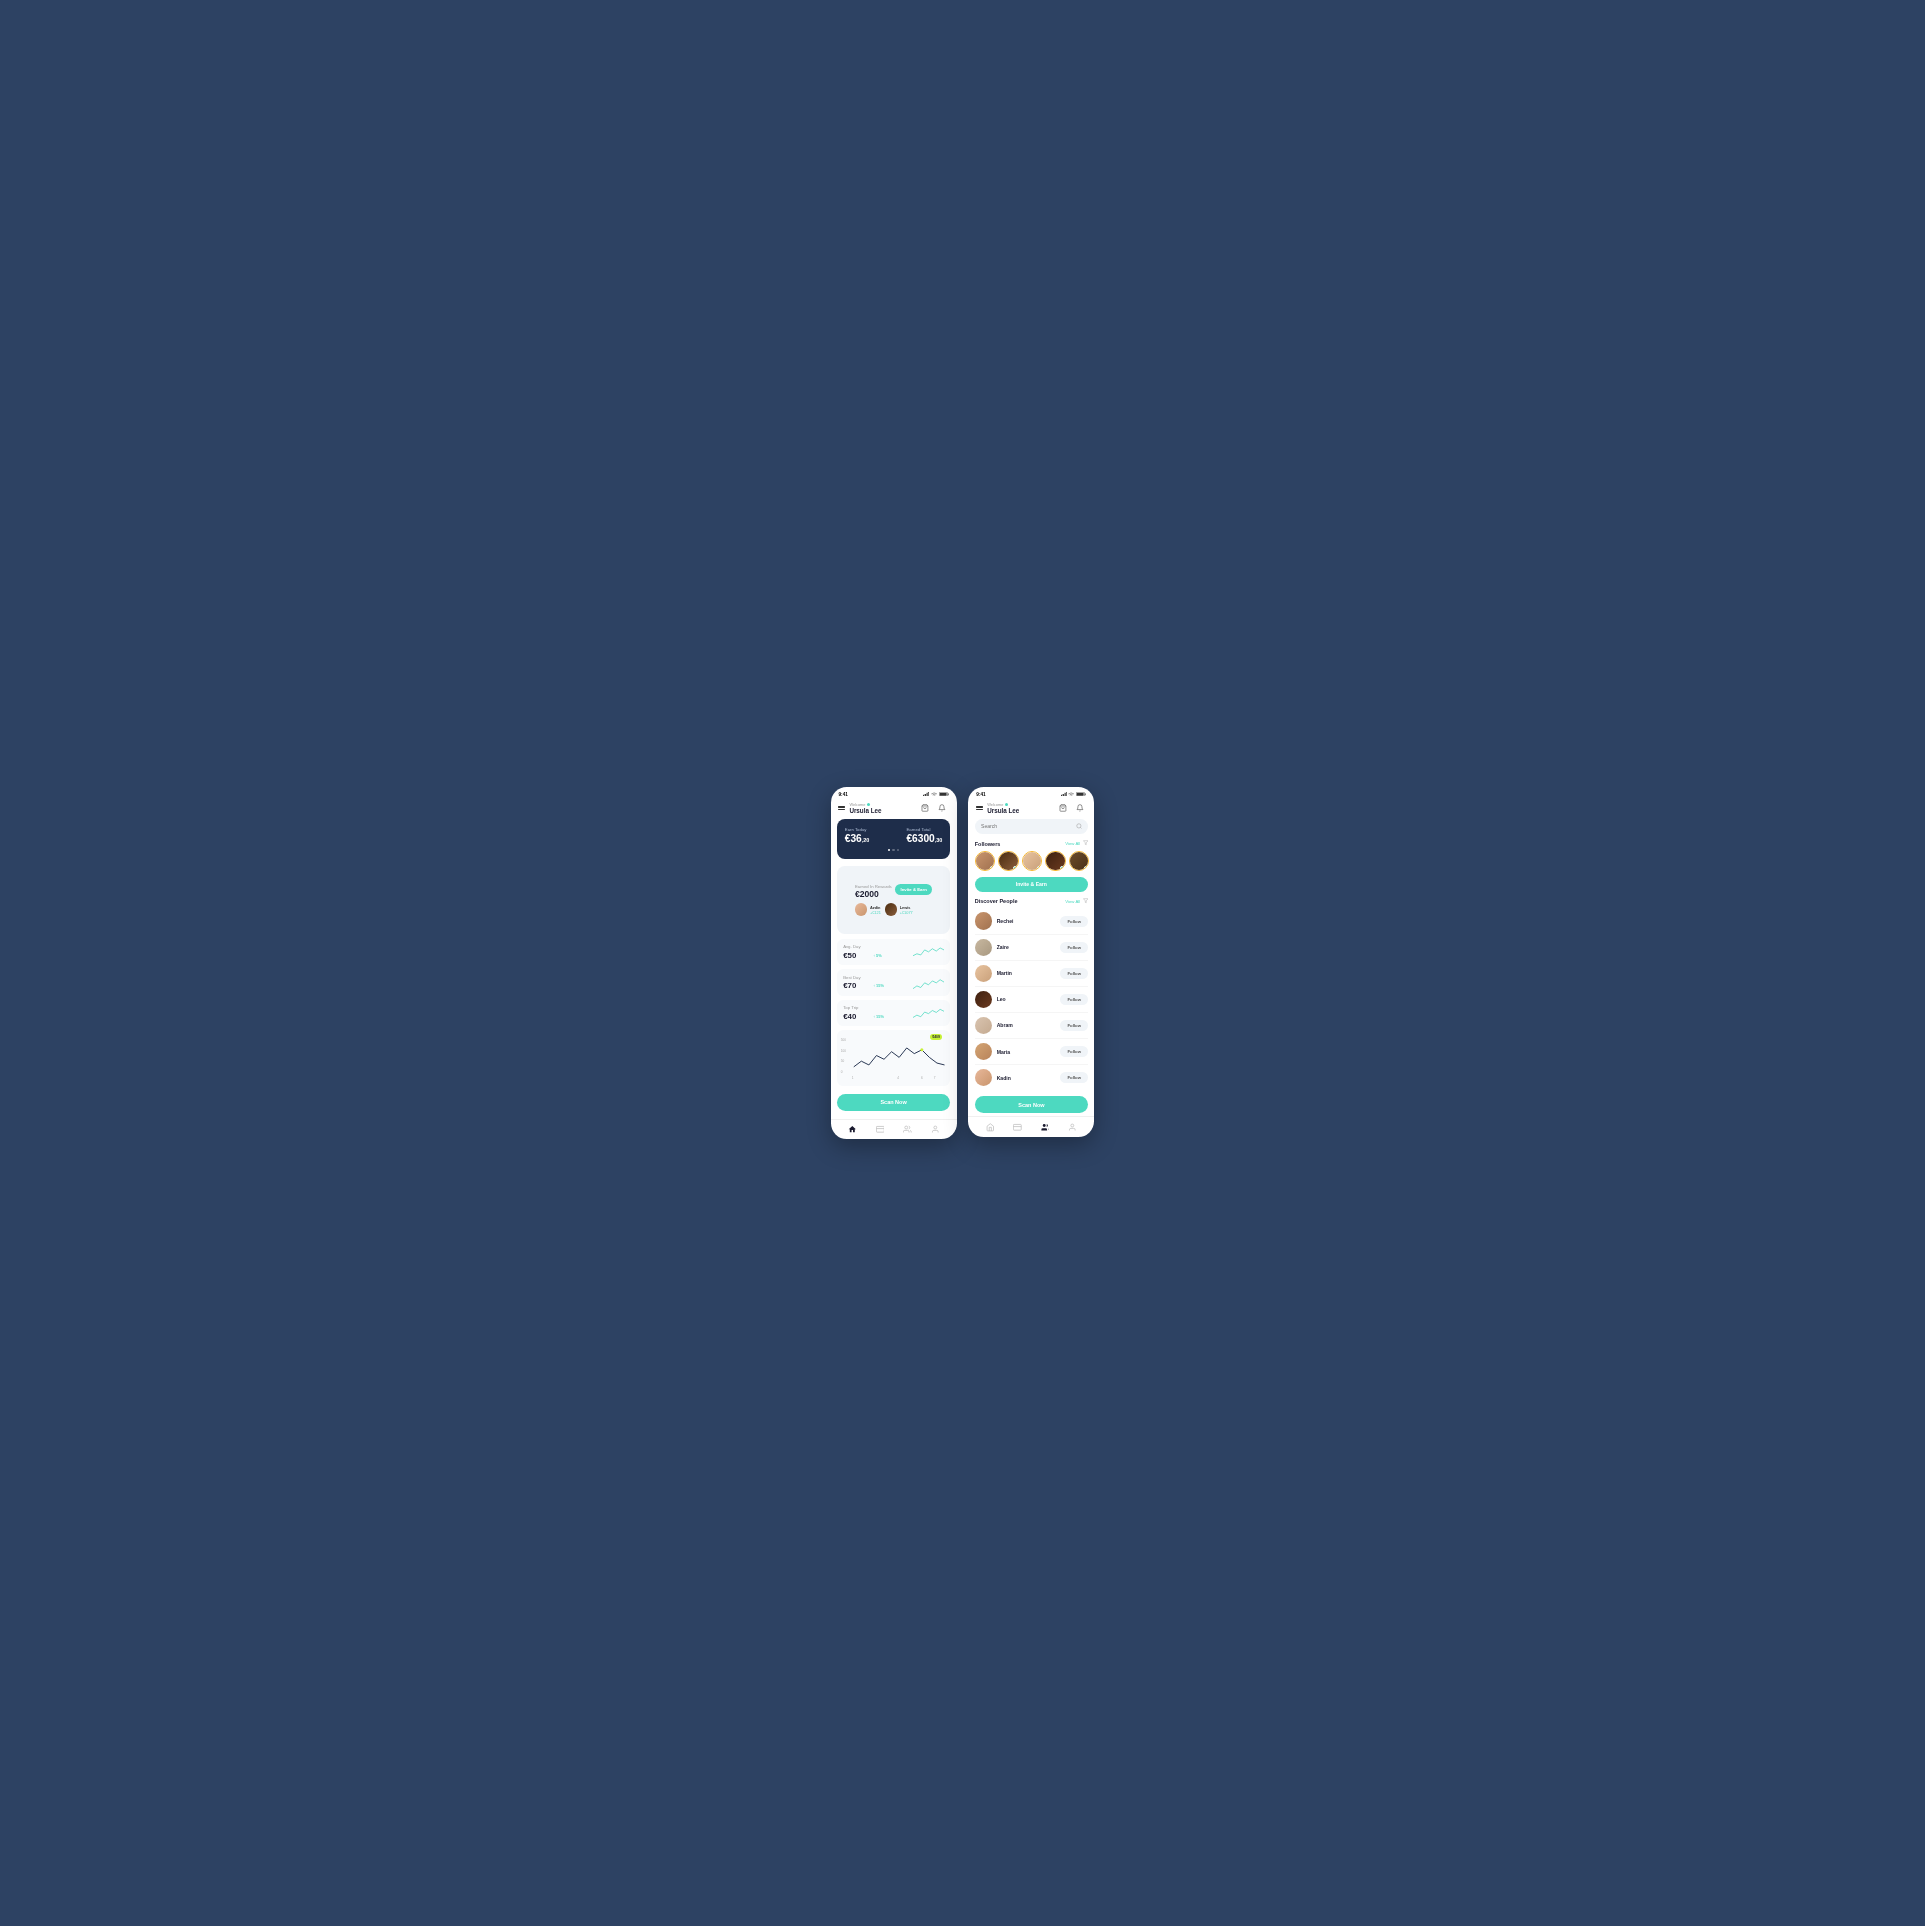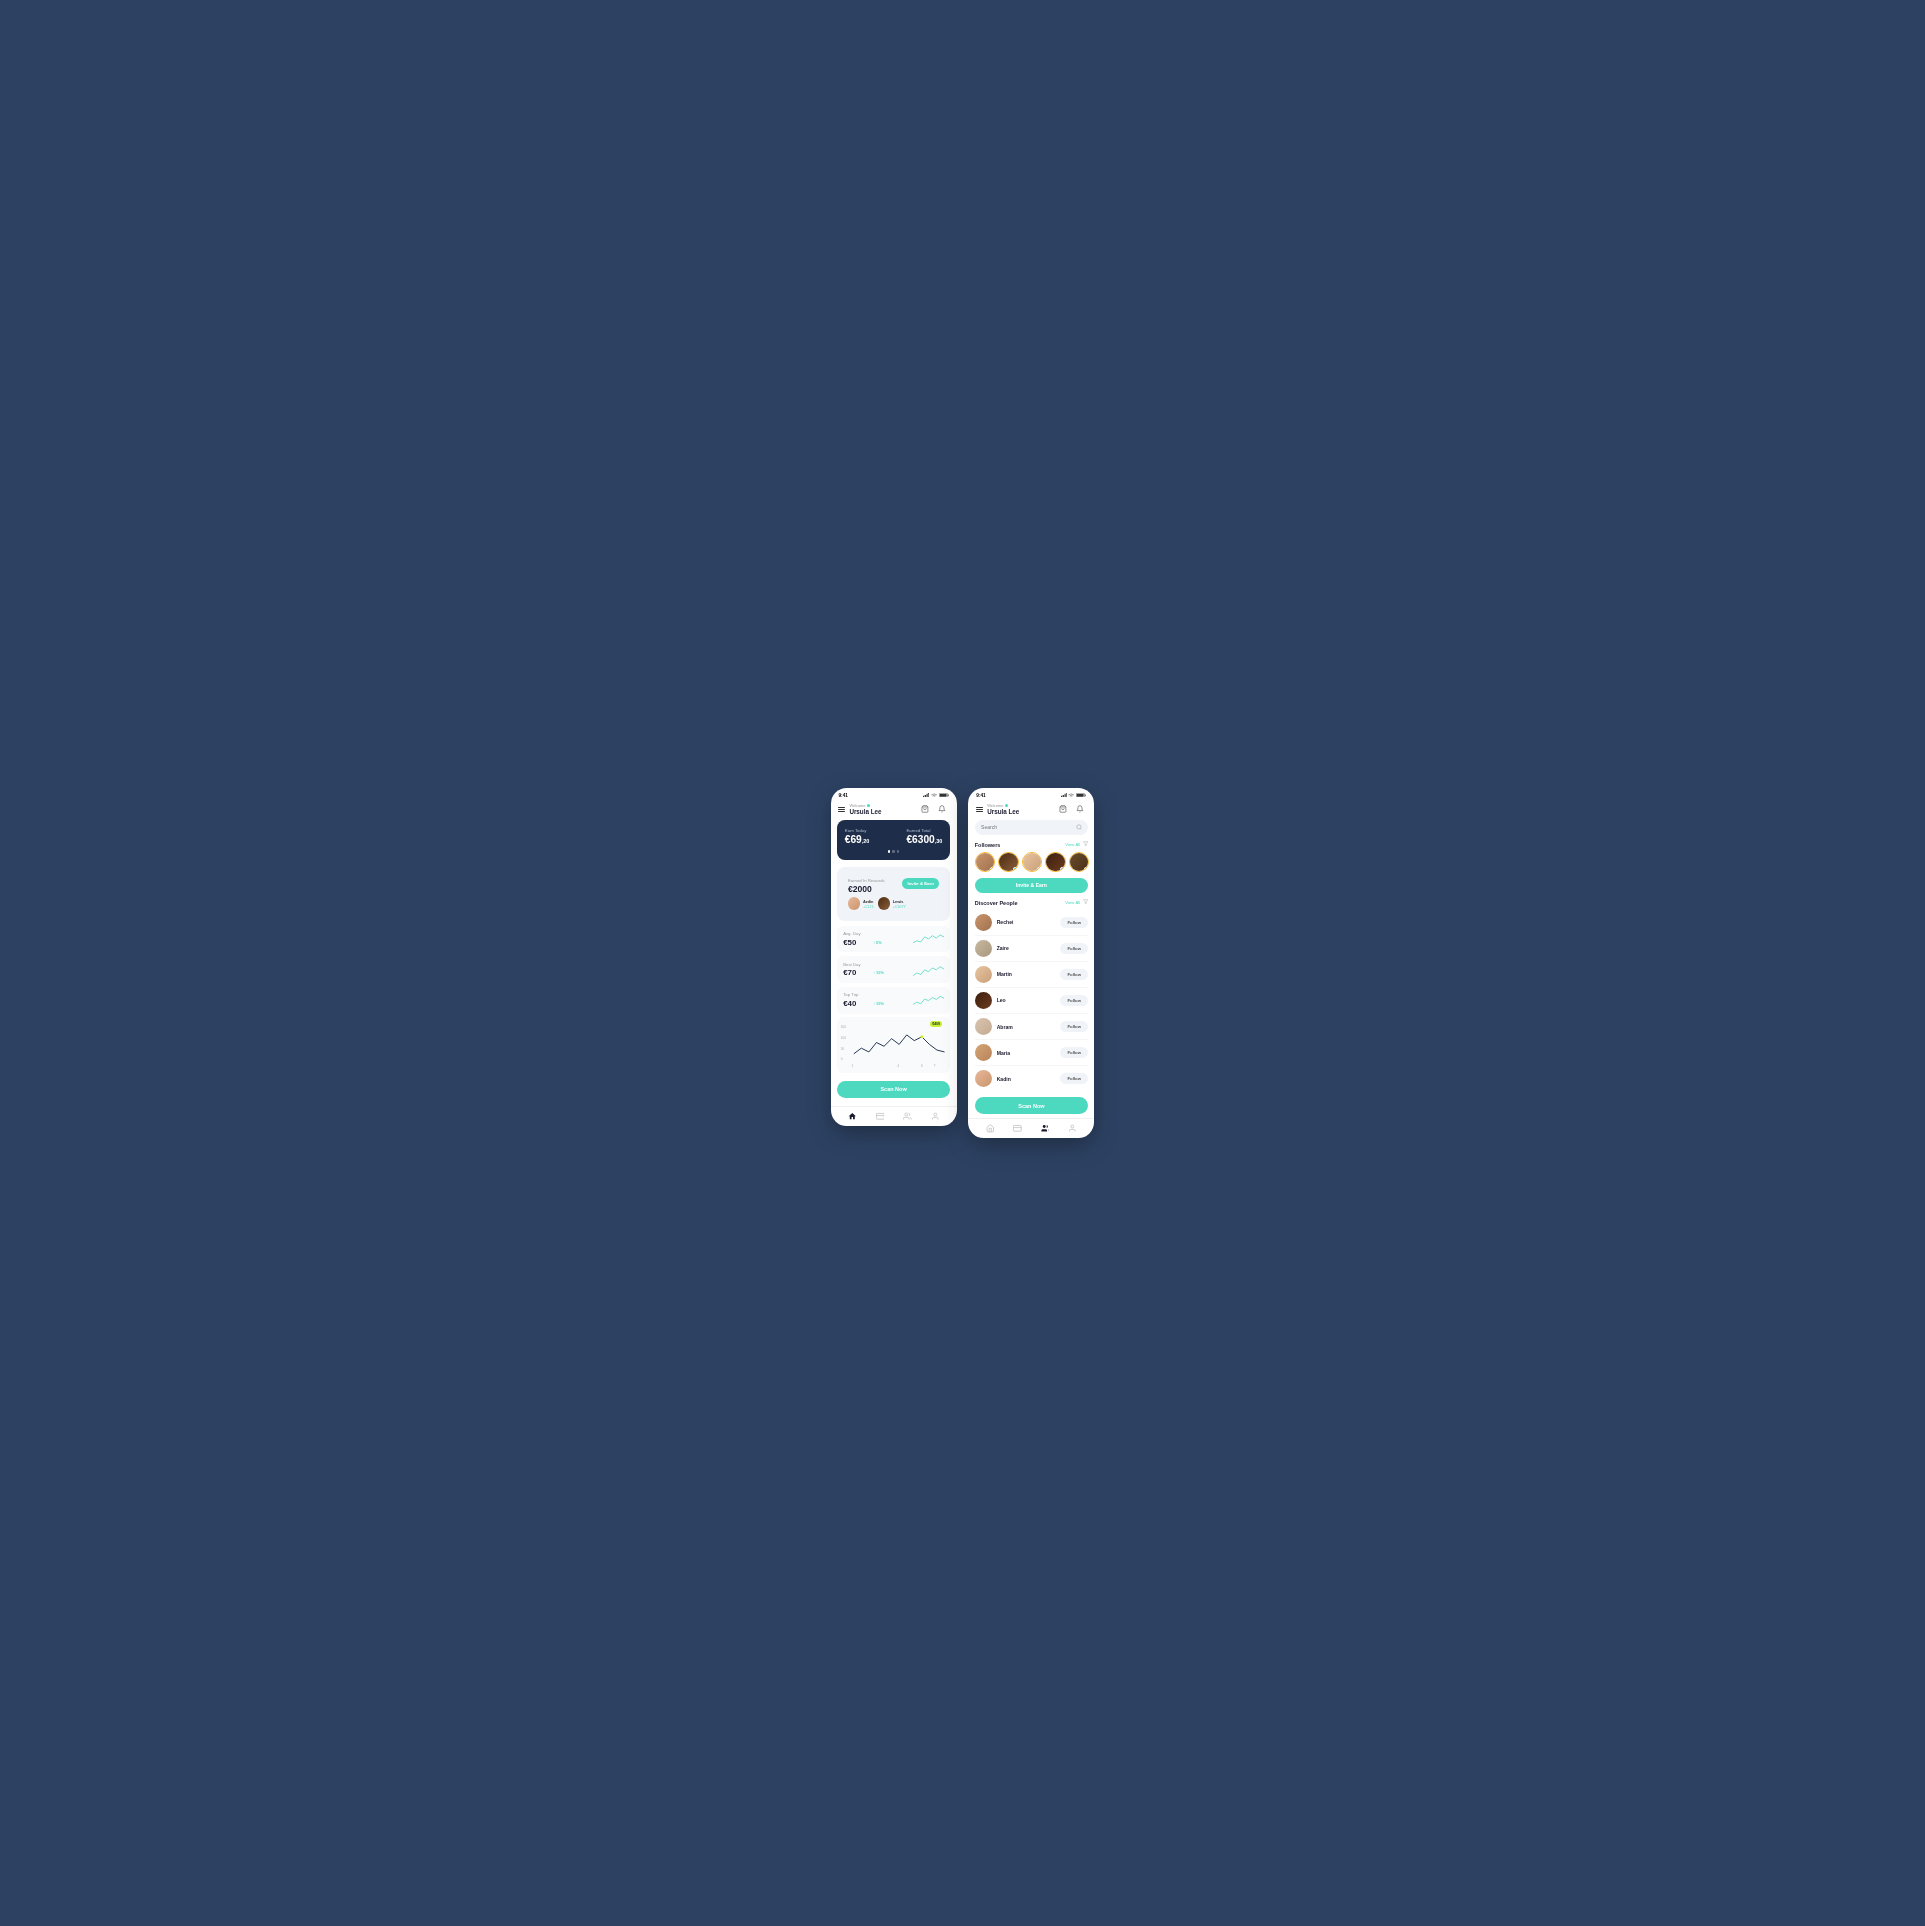--- a/index.html
+++ b/index.html
@@ -140,21 +140,21 @@
       background: rgba(255,255,255,0.3);
     }
     .dot.active {
       background: white;
     }
 
     
     .rewards-card {
       background: #f0f4f8;
       border-radius: 7.9px;
-      padding: 11px;
+      padding: 18px;
       margin-bottom: 4.7px;
     }
     .rewards-header {
       display: flex;
       justify-content: space-between;
       align-items: flex-start;
       margin-bottom: 3.9px;
     }
     .rewards-label {
       font-size: 4.3px;
@@ -517,21 +517,21 @@
       </div>
     </div>
 
     <div class="phone-content">
       
       <div class="earn-card">
         <div class="earn-card-row">
           <div class="earn-section">
             <label>Earn Today</label>
             <div class="earn-amount">
-              <span>€69</span><sub>,20</sub>
+              <span>€36</span><sub>,20</sub>
             </div>
           </div>
           <div class="earn-section">
             <label>Earned Total</label>
             <div class="earn-amount">
               <span>€6300</span><sub>,30</sub>
             </div>
           </div>
         </div>
         <div class="dot-indicators">

